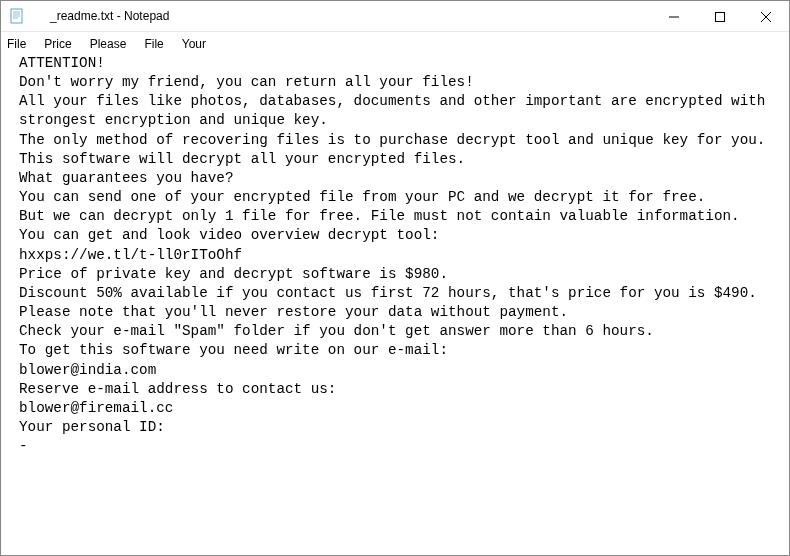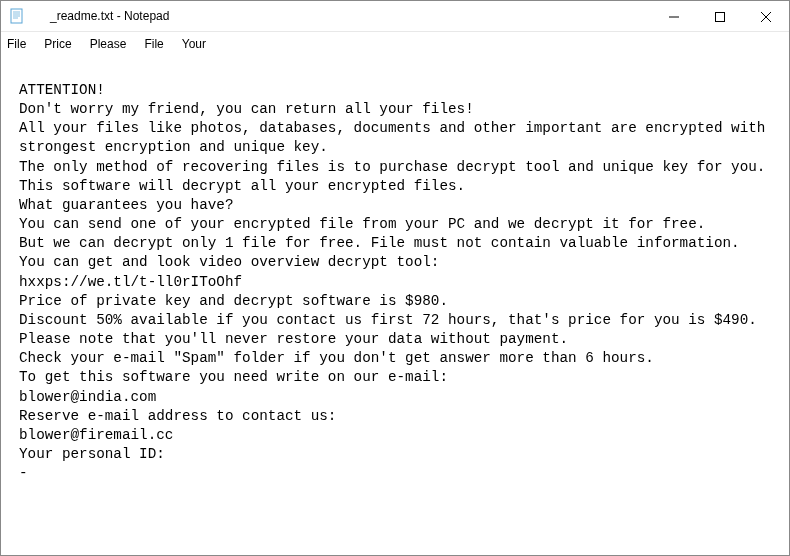--- a/index.html
+++ b/index.html
@@ -70,21 +70,20 @@
     }
     .content {
       padding: 2px 6px 2px 4px;
       font-family: Consolas, "Courier New", monospace;
       font-size: 14.3px;
       line-height: 1.34;
       color: #000;
       white-space: pre-wrap;
       word-wrap: break-word;
       width: 100%;
-      margin-top: 27px;
     }
     .textarea-body {
       padding-left: 14px;
       padding-right: 10px;
     }
   </style>
 </head>
 <body>
 
 <div class="titlebar">

